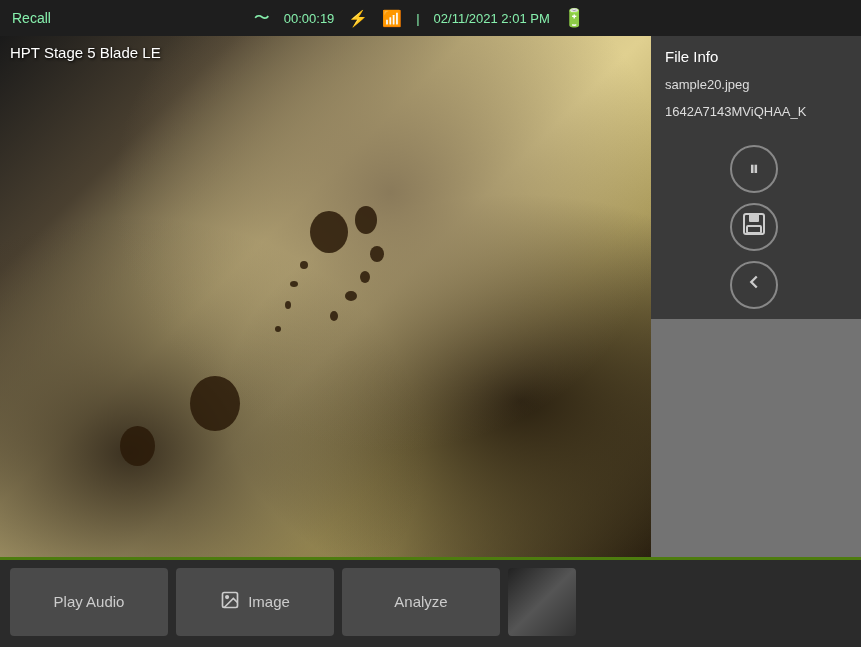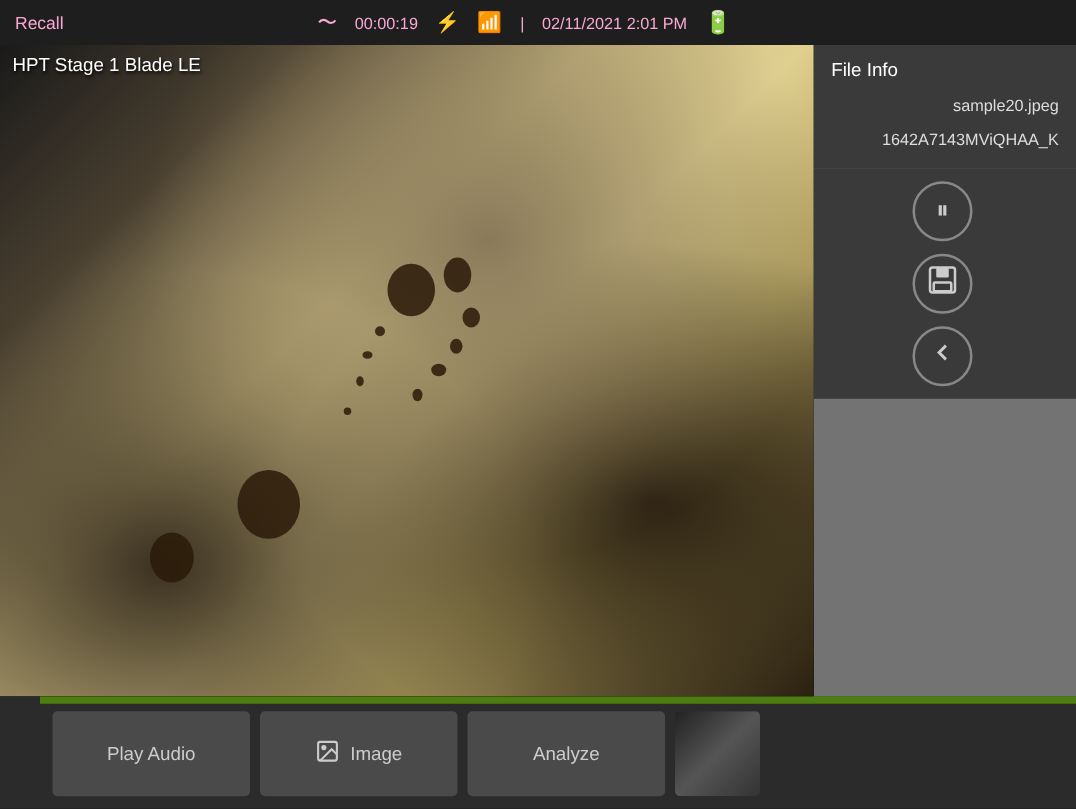--- a/index.html
+++ b/index.html
@@ -14,21 +14,21 @@
 
     
     #titlebar {
       display: flex;
       align-items: center;
       justify-content: space-between;
       background: #1e1e1e;
       height: 36px;
       padding: 0 12px;
       font-size: 14px;
-      color: #f9a8d4;
+      color: #86efac;
     }
     #titlebar-center {
       display: flex;
       align-items: center;
       gap: 14px;
       font-size: 13px;
     }
     .tb-icon { font-size: 16px; }
 
     
@@ -85,21 +85,20 @@
     #info-title {
       font-size: 15px;
       font-weight: 500;
       color: #fff;
       margin-bottom: 4px;
     }
     .info-row {
       font-size: 13px;
       color: #ddd;
       line-height: 1.6;
-      text-align: right;
     }
 
     
     #control-buttons {
       display: flex;
       flex-direction: column;
       align-items: center;
       justify-content: flex-end;
       padding: 10px 8px 10px 4px;
       gap: 10px;
@@ -121,22 +120,21 @@
 
     
     #toolbar {
       height: 86px;
       background: #2b2b2b;
       display: flex;
       align-items: center;
       justify-content: flex-start;
       padding: 10px 10px;
       gap: 8px;
-      border-top: 6px solid #4d7c0f;
-      margin-left: 32px;
+      border-top: 3px solid #4d7c0f;
     }
     .tool-btn {
       height: 68px;
       min-width: 158px;
       background: #4a4a4a;
       border: none;
       border-radius: 4px;
       color: #ccc;
       font-size: 15px;
       cursor: pointer;
@@ -187,21 +185,21 @@
     <span>02/11/2021  2:01 PM</span>
 
     <span class="battery-icon">🔋</span>
   </div>
   <span style="width:60px"></span>
 </div>
 
 <div id="main">
 
   <div id="video-panel">
-    <div id="video-label">HPT Stage 1 Blade LE</div>
+    <div id="video-label">HPT Stage 5 Blade LE</div>
     <div id="video-image">
 
       <div class="blade-mark" style="width:38px;height:42px;top:175px;left:310px;"></div>
       <div class="blade-mark" style="width:22px;height:28px;top:170px;left:355px;"></div>
       <div class="blade-mark" style="width:14px;height:16px;top:210px;left:370px;"></div>
       <div class="blade-mark" style="width:10px;height:12px;top:235px;left:360px;"></div>
       <div class="blade-mark" style="width:12px;height:10px;top:255px;left:345px;"></div>
       <div class="blade-mark" style="width:8px;height:10px;top:275px;left:330px;"></div>
       <div class="blade-mark" style="width:50px;height:55px;top:340px;left:190px;"></div>
       <div class="blade-mark" style="width:35px;height:40px;top:390px;left:120px;"></div>

